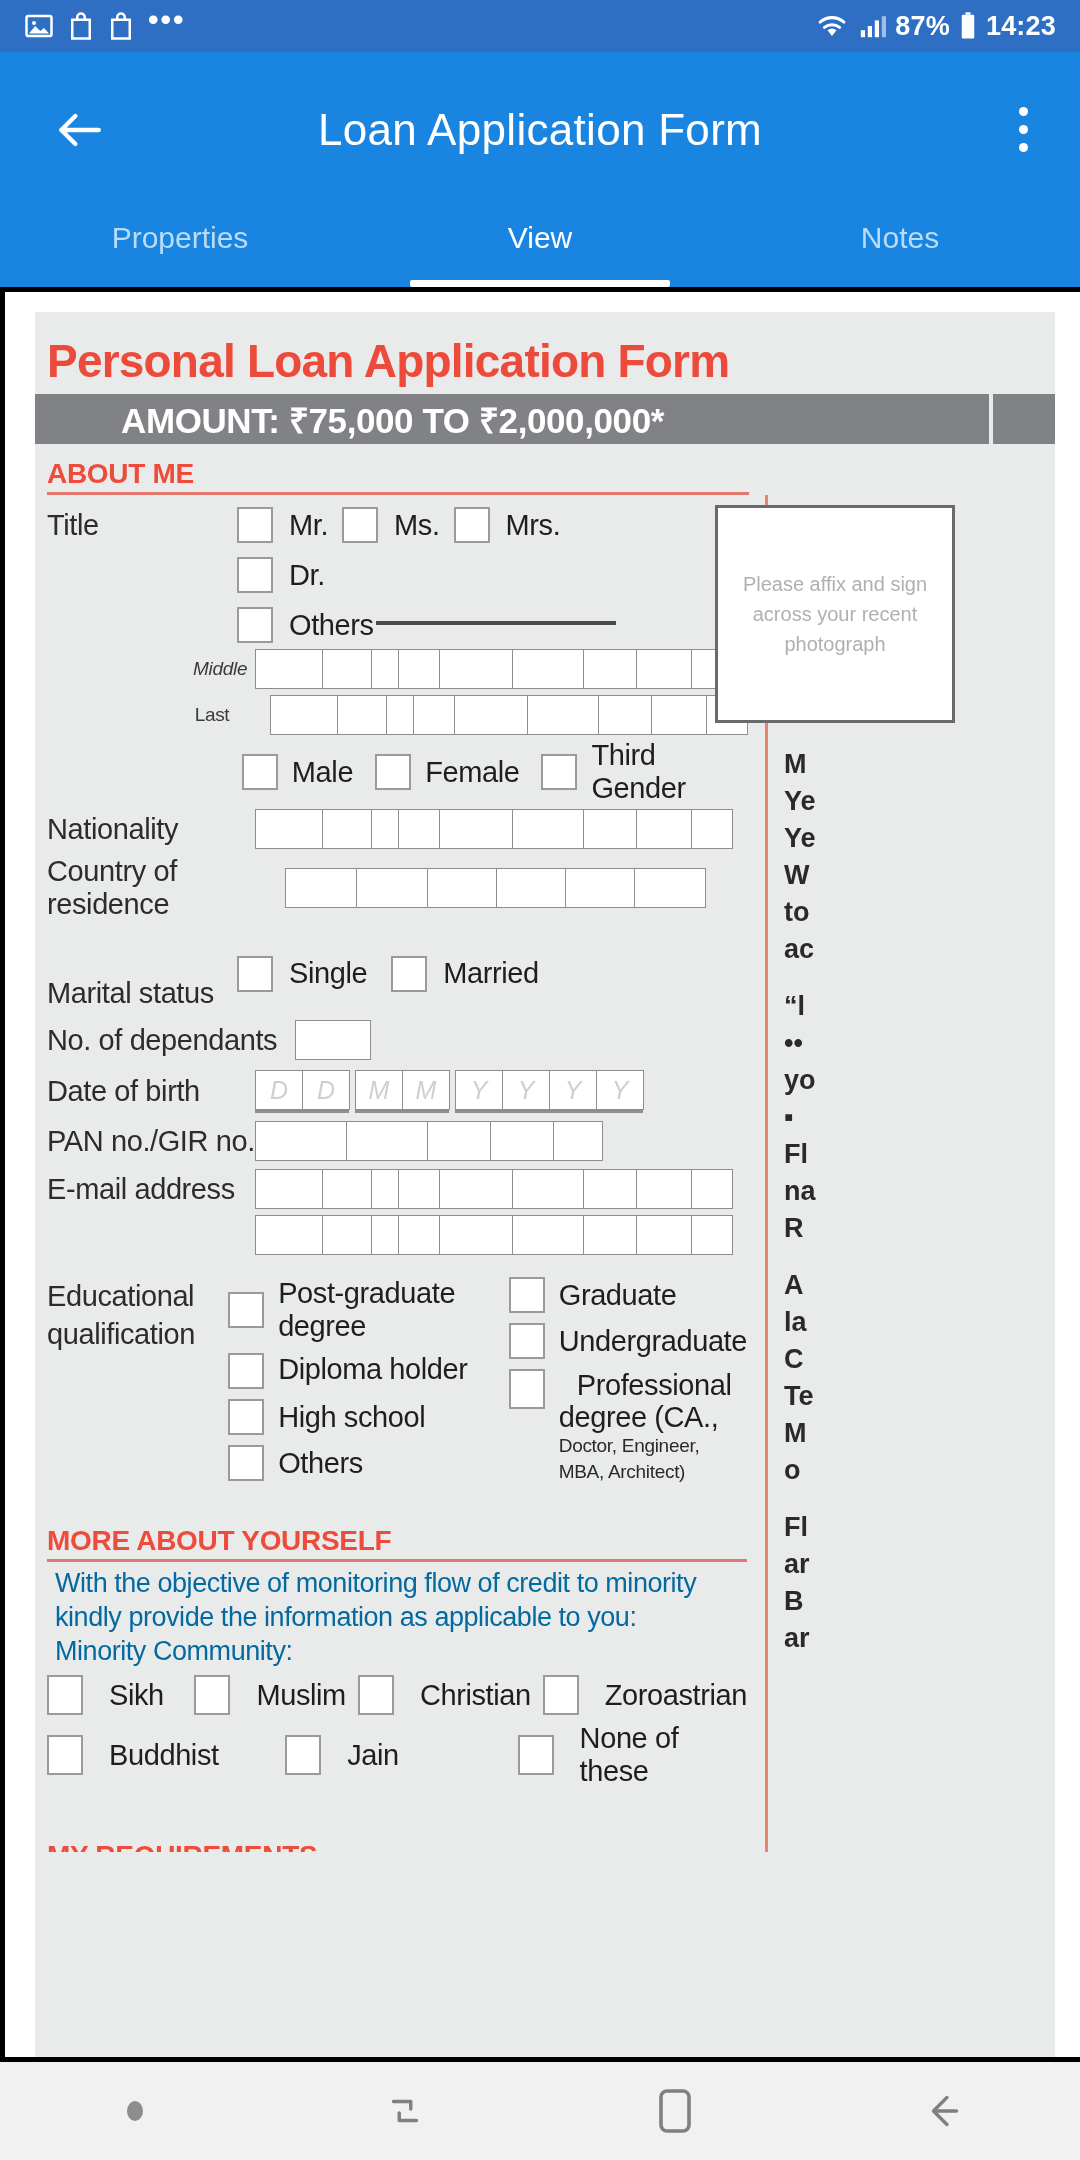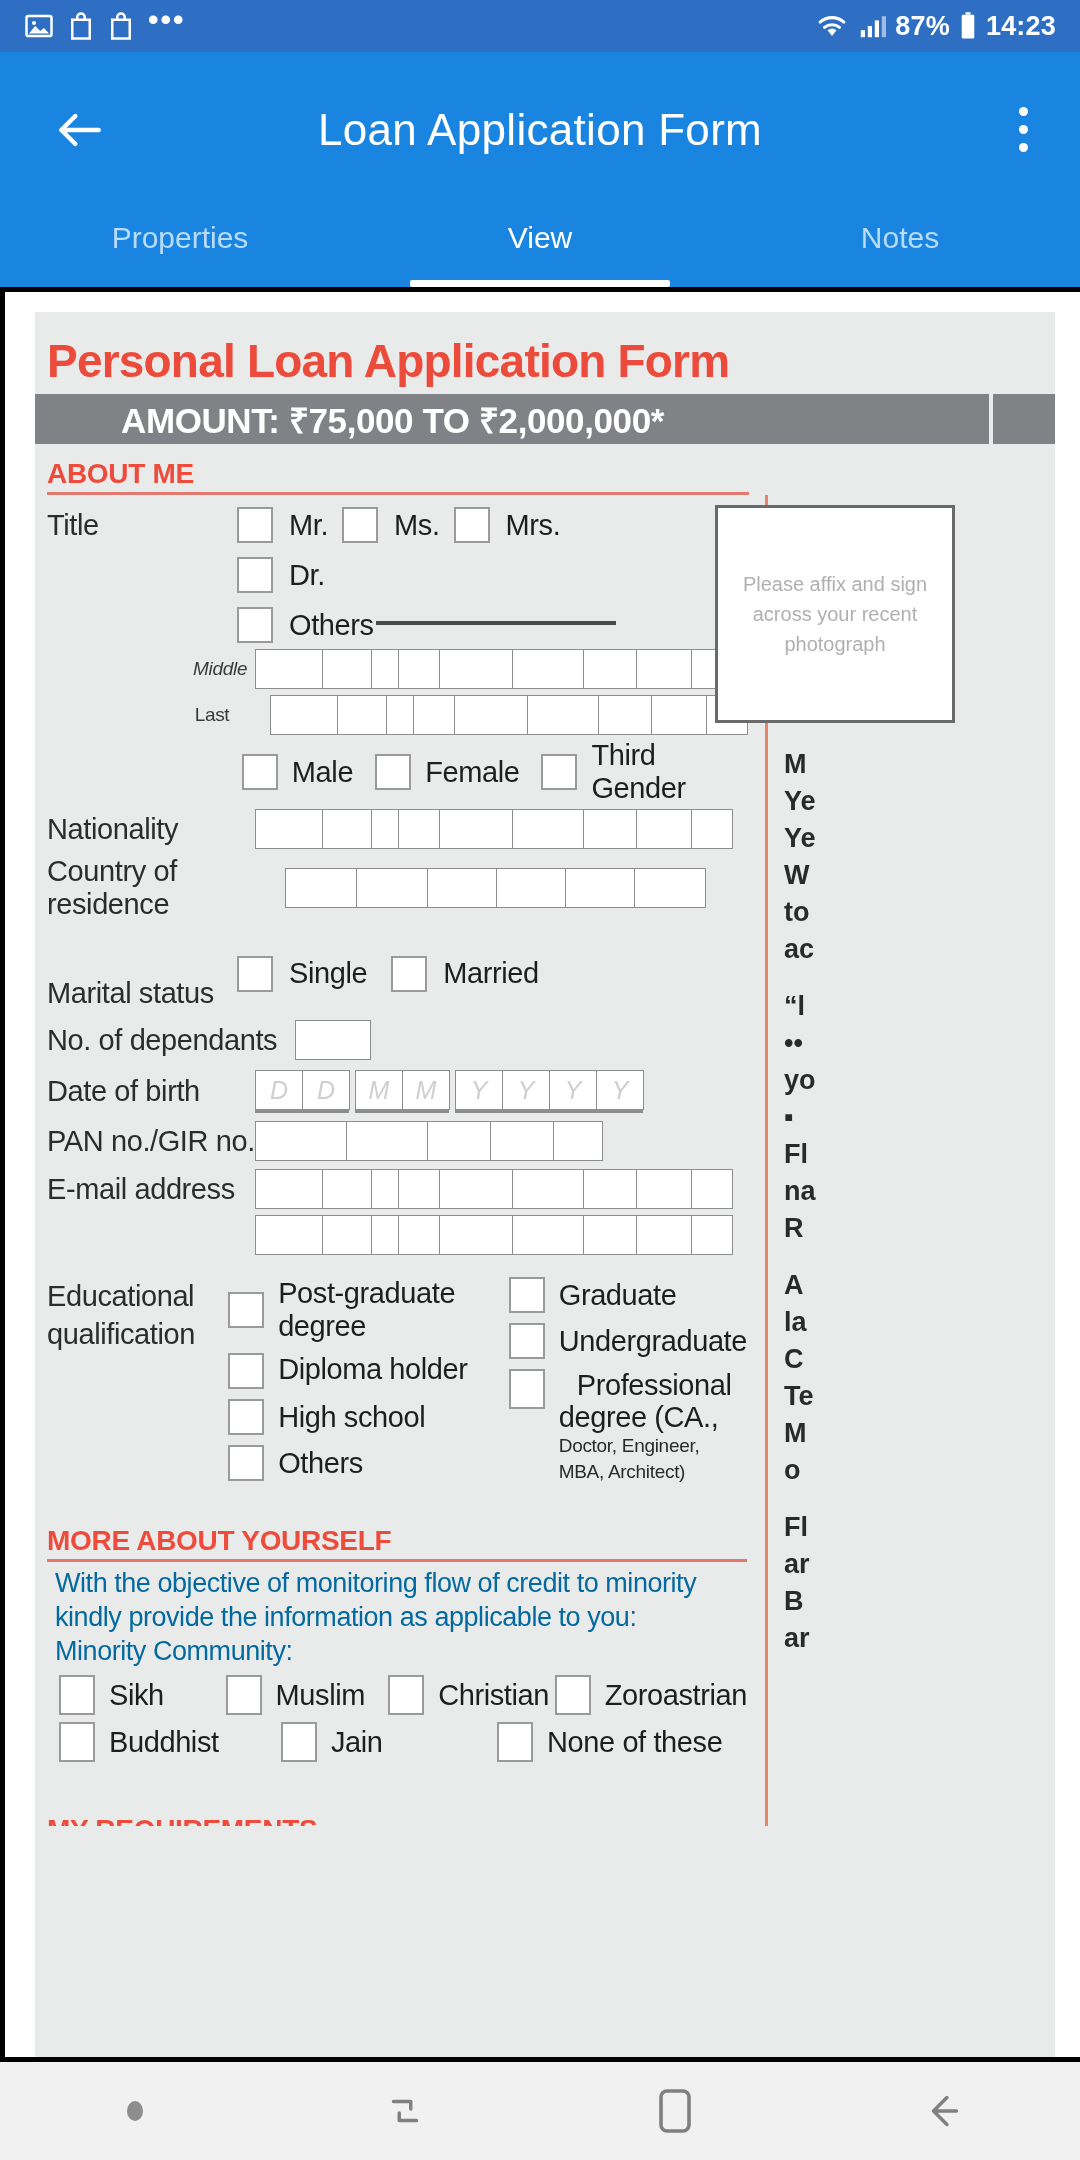--- a/index.html
+++ b/index.html
@@ -176,21 +176,21 @@
   .comb.dob { gap: 6px; }
   .comb.dob .grp { display: flex; border-bottom: 3px solid #8d8d8d; }
 
   .para {
     font-size: 27px; color: #0369a1;
     line-height: 34px; letter-spacing: -0.45px;
     padding: 4px 0 0 20px;
     width: 700px;
   }
 
-  .minor-row { display: flex; align-items: center; padding-left: 24px; margin-top: 7px; }
+  .minor-row { display: flex; align-items: center; padding-left: 12px; margin-top: 7px; gap: 12px; }
   .clip-head {
     color: #ee4b3b; font-size: 28px; font-weight: bold;
     padding-left: 12px;
     height: 12px; overflow: hidden;
     letter-spacing: -0.3px;
   }
 
   
   .navbar {
     height: 98px; width: 1080px;

